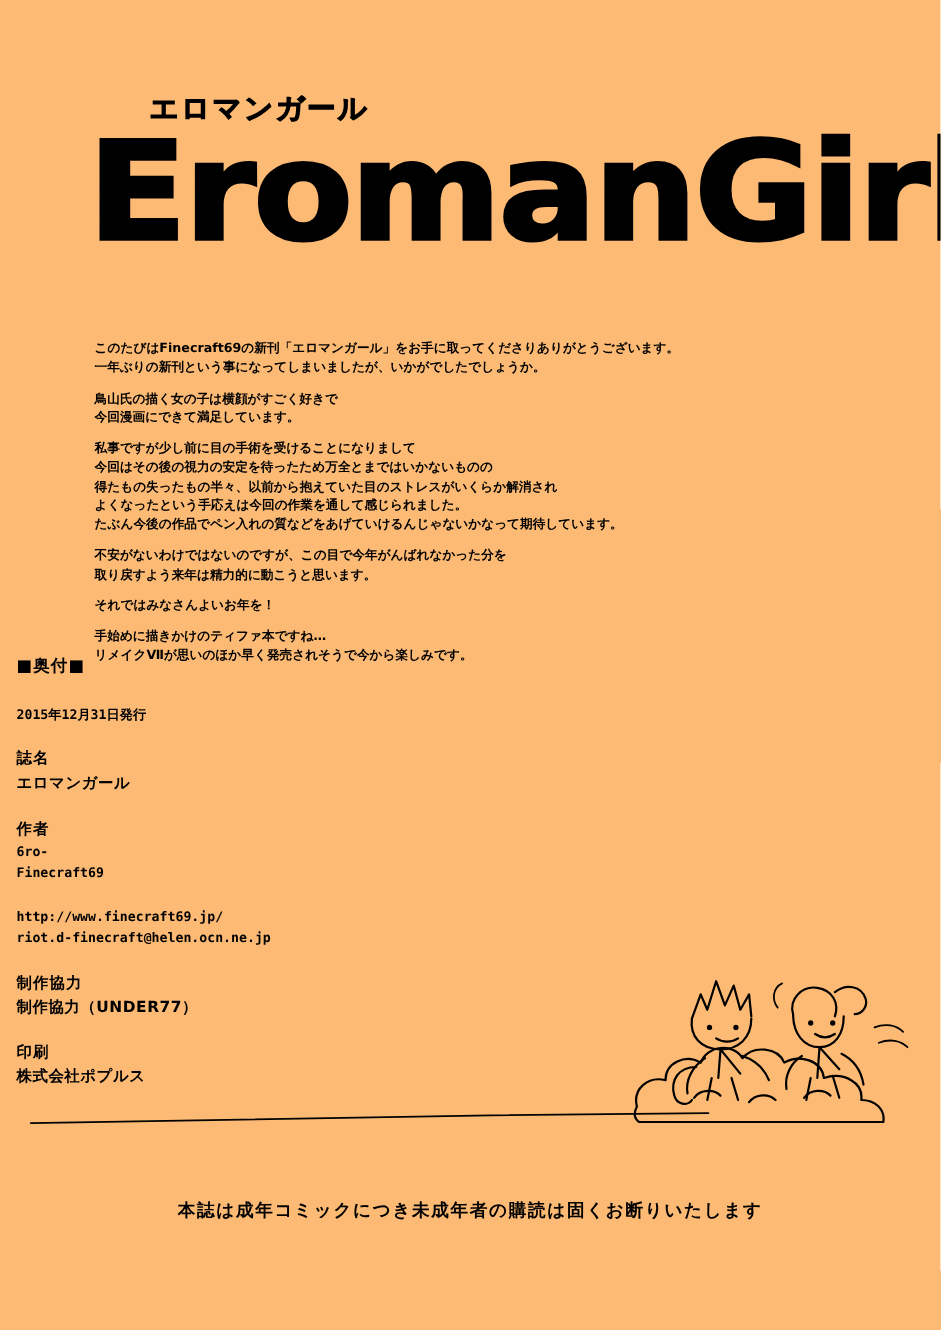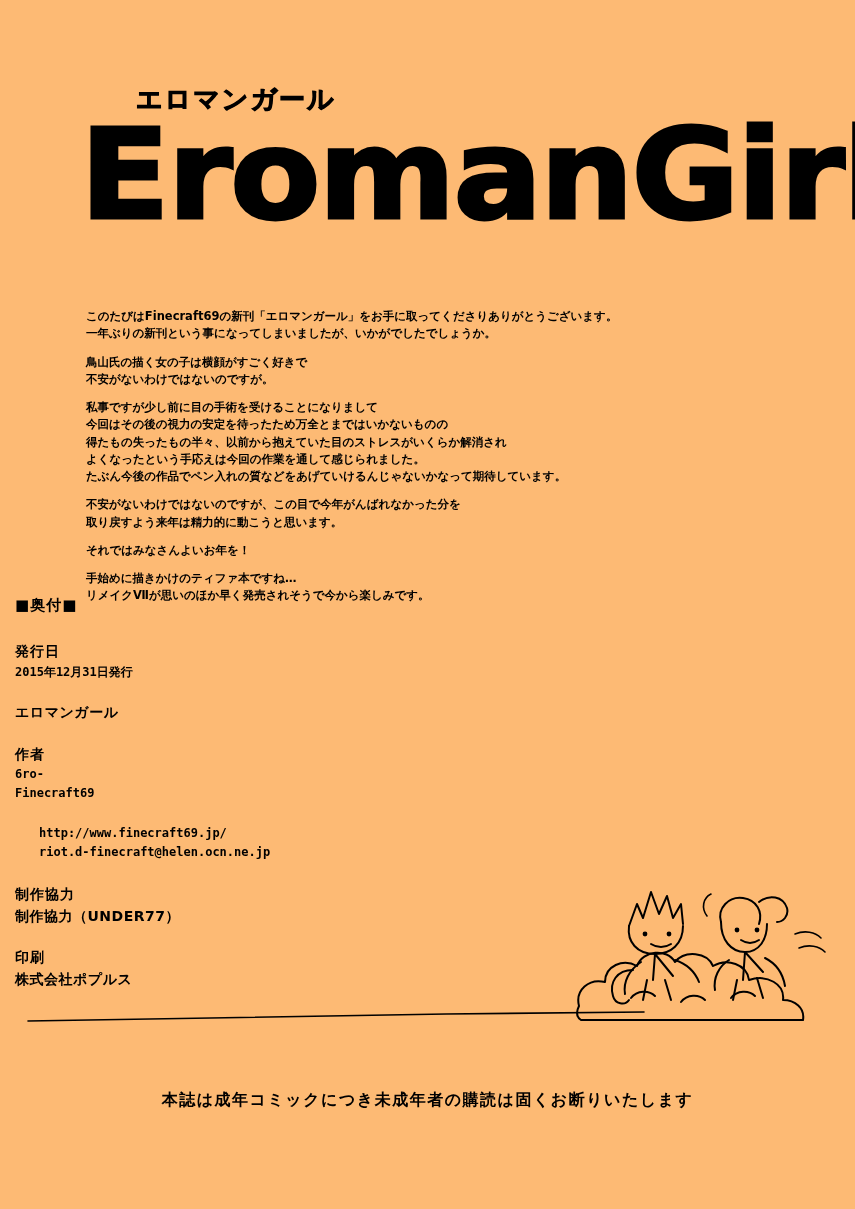--- a/index.html
+++ b/index.html
@@ -95,21 +95,21 @@
     line-height: 1.55;
     letter-spacing: 0.5px;
   }
   .colo-mono {
     font-family: "DejaVu Sans Mono", monospace;
     font-size: 12px;
     font-weight: bold;
     line-height: 1.6;
     letter-spacing: 0px;
   }
-  .contact-group { margin-bottom: 22px; margin-left: 24px; }
+  .contact-group { margin-bottom: 22px; }
 
   
   .baseline {
     position: absolute;
     left: 26px;
     top: 1010px;
     width: 620px;
     height: 14px;
   }
 
@@ -142,42 +142,42 @@
 
   <div class="title-block">
     <div class="title-kana">エロマンガール</div>
     <div class="title-main">EromanGirl</div>
   </div>
 
   <div class="afterword">
     <p style="white-space:pre-line">このたびはFinecraft69の新刊「エロマンガール」をお手に取ってくださりありがとうございます。
 一年ぶりの新刊という事になってしまいましたが、いかがでしたでしょうか。</p>
     <p style="white-space:pre-line">鳥山氏の描く女の子は横顔がすごく好きで
-不安がないわけではないのですが。</p>
+今回漫画にできて満足しています。</p>
     <p style="white-space:pre-line">私事ですが少し前に目の手術を受けることになりまして
 今回はその後の視力の安定を待ったため万全とまではいかないものの
 得たもの失ったもの半々、以前から抱えていた目のストレスがいくらか解消され
 よくなったという手応えは今回の作業を通して感じられました。
 たぶん今後の作品でペン入れの質などをあげていけるんじゃないかなって期待しています。</p>
     <p style="white-space:pre-line">不安がないわけではないのですが、この目で今年がんばれなかった分を
 取り戻すよう来年は精力的に動こうと思います。</p>
     <p style="white-space:pre-line">それではみなさんよいお年を！</p>
     <p style="white-space:pre-line">手始めに描きかけのティファ本ですね…
 リメイクⅦが思いのほか早く発売されそうで今から楽しみです。</p>
   </div>
 
   <div class="colophon">
     <div class="colophon-heading">■奥付■</div>
 
     <div class="colo-group">
-      <div class="colo-label">発行日</div>
       <div class="colo-mono">2015年12月31日発行</div>
     </div>
 
     <div class="colo-group">
+      <div class="colo-label">誌名</div>
       <div class="colo-value">エロマンガール</div>
     </div>
 
     <div class="colo-group">
       <div class="colo-label">作者</div>
       <div class="colo-mono">6ro-</div>
       <div class="colo-mono">Finecraft69</div>
     </div>
 
     <div class="contact-group">

